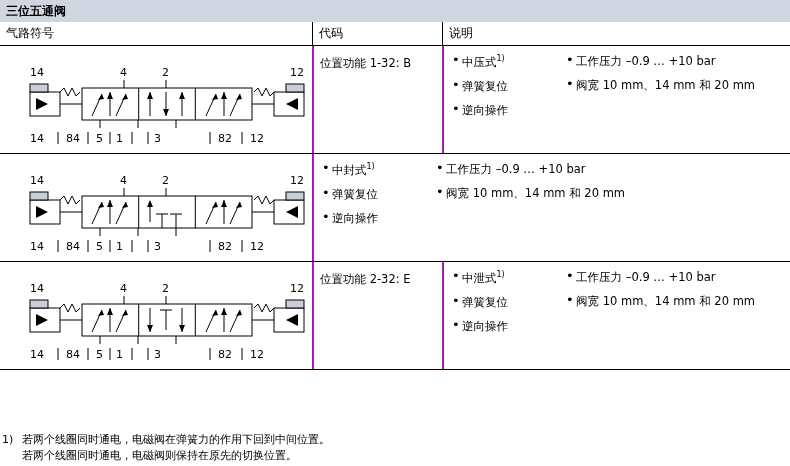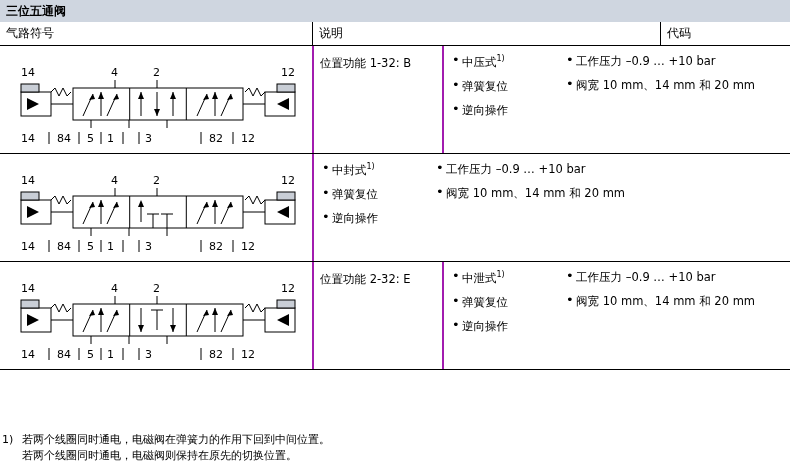--- a/index.html
+++ b/index.html
@@ -99,21 +99,21 @@
     width: 10px;
     min-width: 10px;
     font-size: 13px;
     line-height: 12px;
   }
   sup { font-size: 8px; vertical-align: super; }
 
   
   .sym {
     position: absolute;
-    left: 11px;
+    left: 20px;
     top: 8px;
     width: 296px;
     height: 92px;
   }
   .sym svg { display: block; }
 
   
   .footnote {
     position: absolute;
     left: 0;
@@ -139,25 +139,25 @@
 <div class="page">
 
   <div class="title-bar">
     <span>三位五通阀</span>
   </div>
 
   <div class="hdr-row">
     <div class="hdr-cell c1">
       <span>气路符号</span>
     </div>
+    <div class="hdr-cell c2">
+      <span>代码</span>
+    </div>
     <div class="hdr-cell c3">
       <span>说明</span>
-    </div>
-    <div class="hdr-cell c2">
-      <span>代码</span>
     </div>
   </div>
 
   <div class="row r1">
     <div class="cell c1">
       <div class="sym">
         <svg width="296" height="92" viewBox="0 0 296 92">
           <g stroke="#000" stroke-width="1" fill="none">
 
             <rect x="62" y="34" width="170" height="32"></rect>

